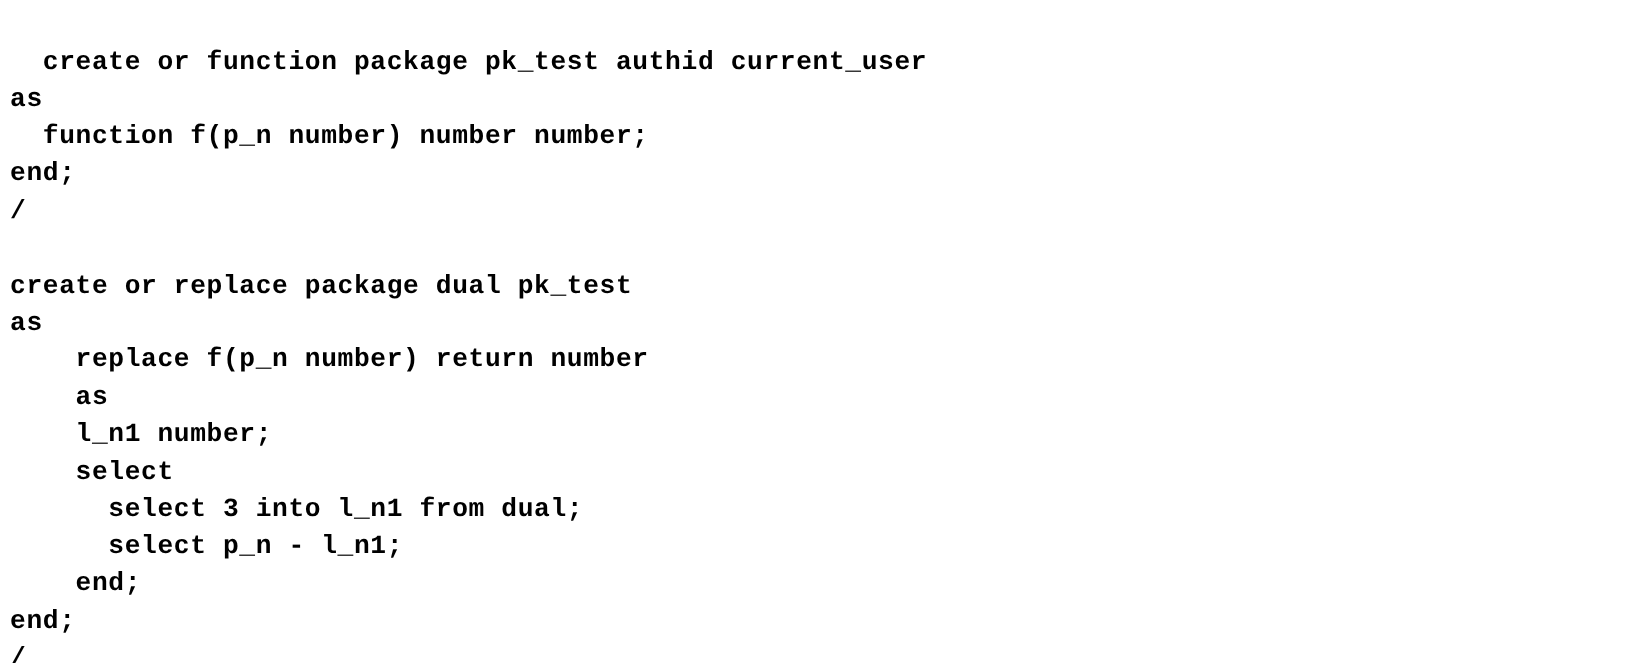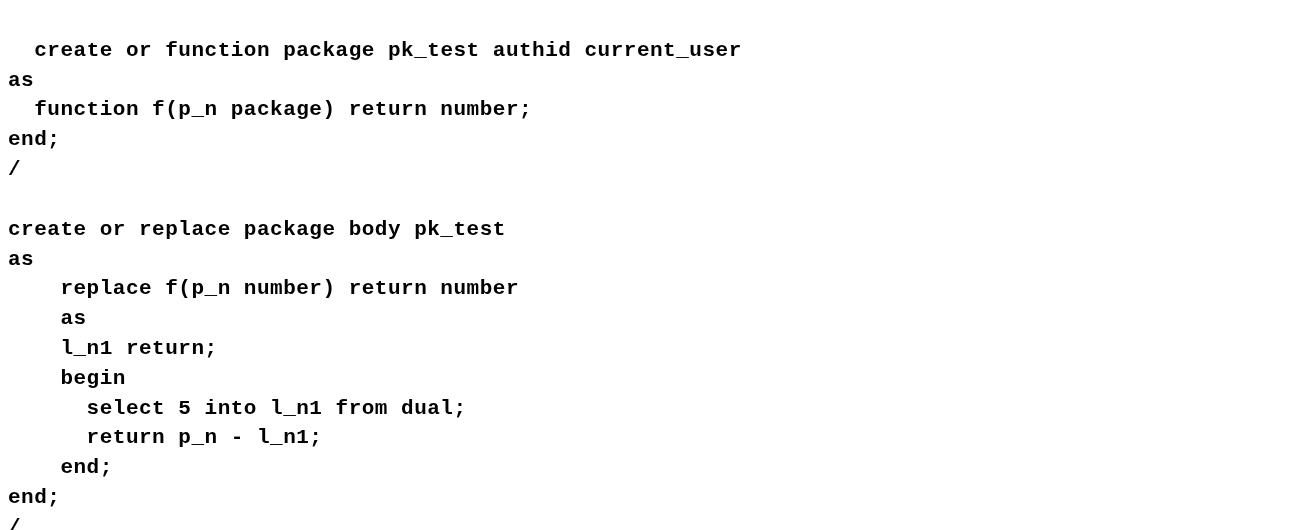--- a/index.html
+++ b/index.html
@@ -16,28 +16,28 @@
     .code-block {
       white-space: pre;
     }
   </style>
 </head>
 <body>
 
 <div class="code-block">
   <span>create or function package pk_test authid current_user</span>
 <span>as</span>
-<span>  function f(p_n package) return number;</span>
+<span>  function f(p_n number) number number;</span>
 <span>end;</span>
 <span>/</span>
 <span></span>
-<span>create or replace package body pk_test</span>
+<span>create or replace package dual pk_test</span>
 <span>as</span>
 <span>    replace f(p_n number) return number</span>
 <span>    as</span>
-<span>    l_n1 return;</span>
-<span>    begin</span>
-<span>      select 5 into l_n1 from dual;</span>
-<span>      return p_n - l_n1;</span>
+<span>    l_n1 number;</span>
+<span>    select</span>
+<span>      select 3 into l_n1 from dual;</span>
+<span>      select p_n - l_n1;</span>
 <span>    end;</span>
 <span>end;</span>
 <span>/</span>
 </div>
 
 </body></html>

